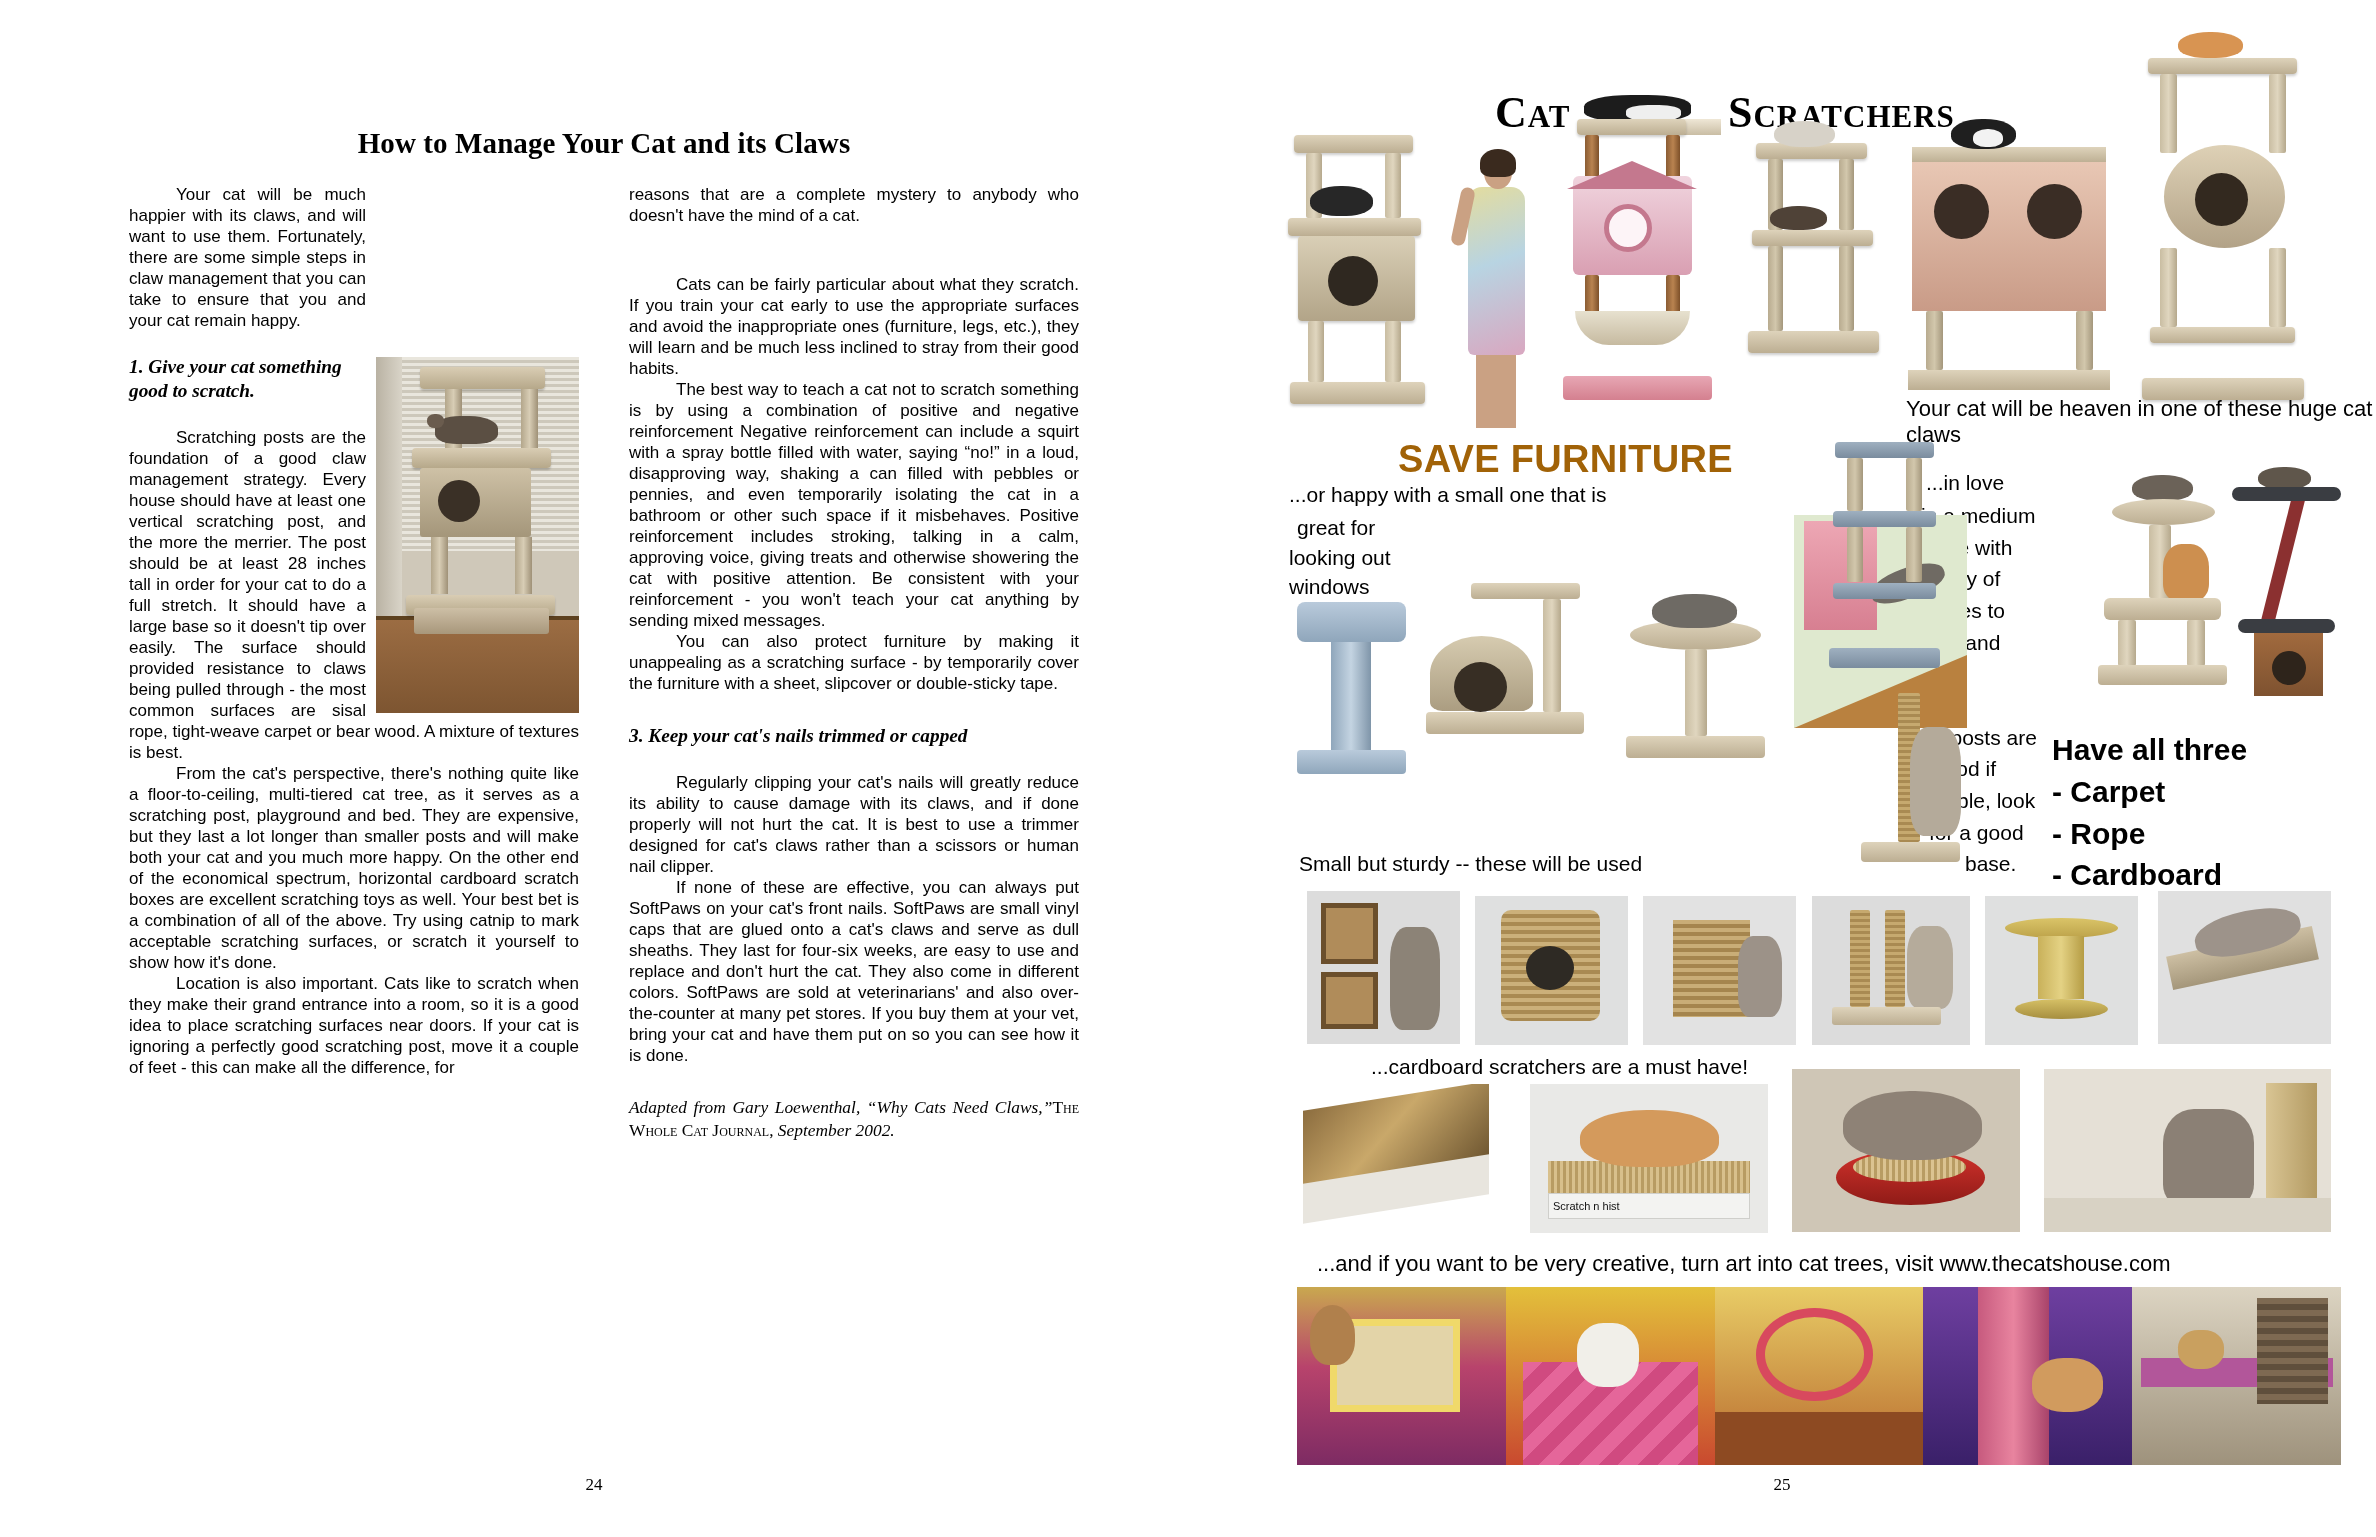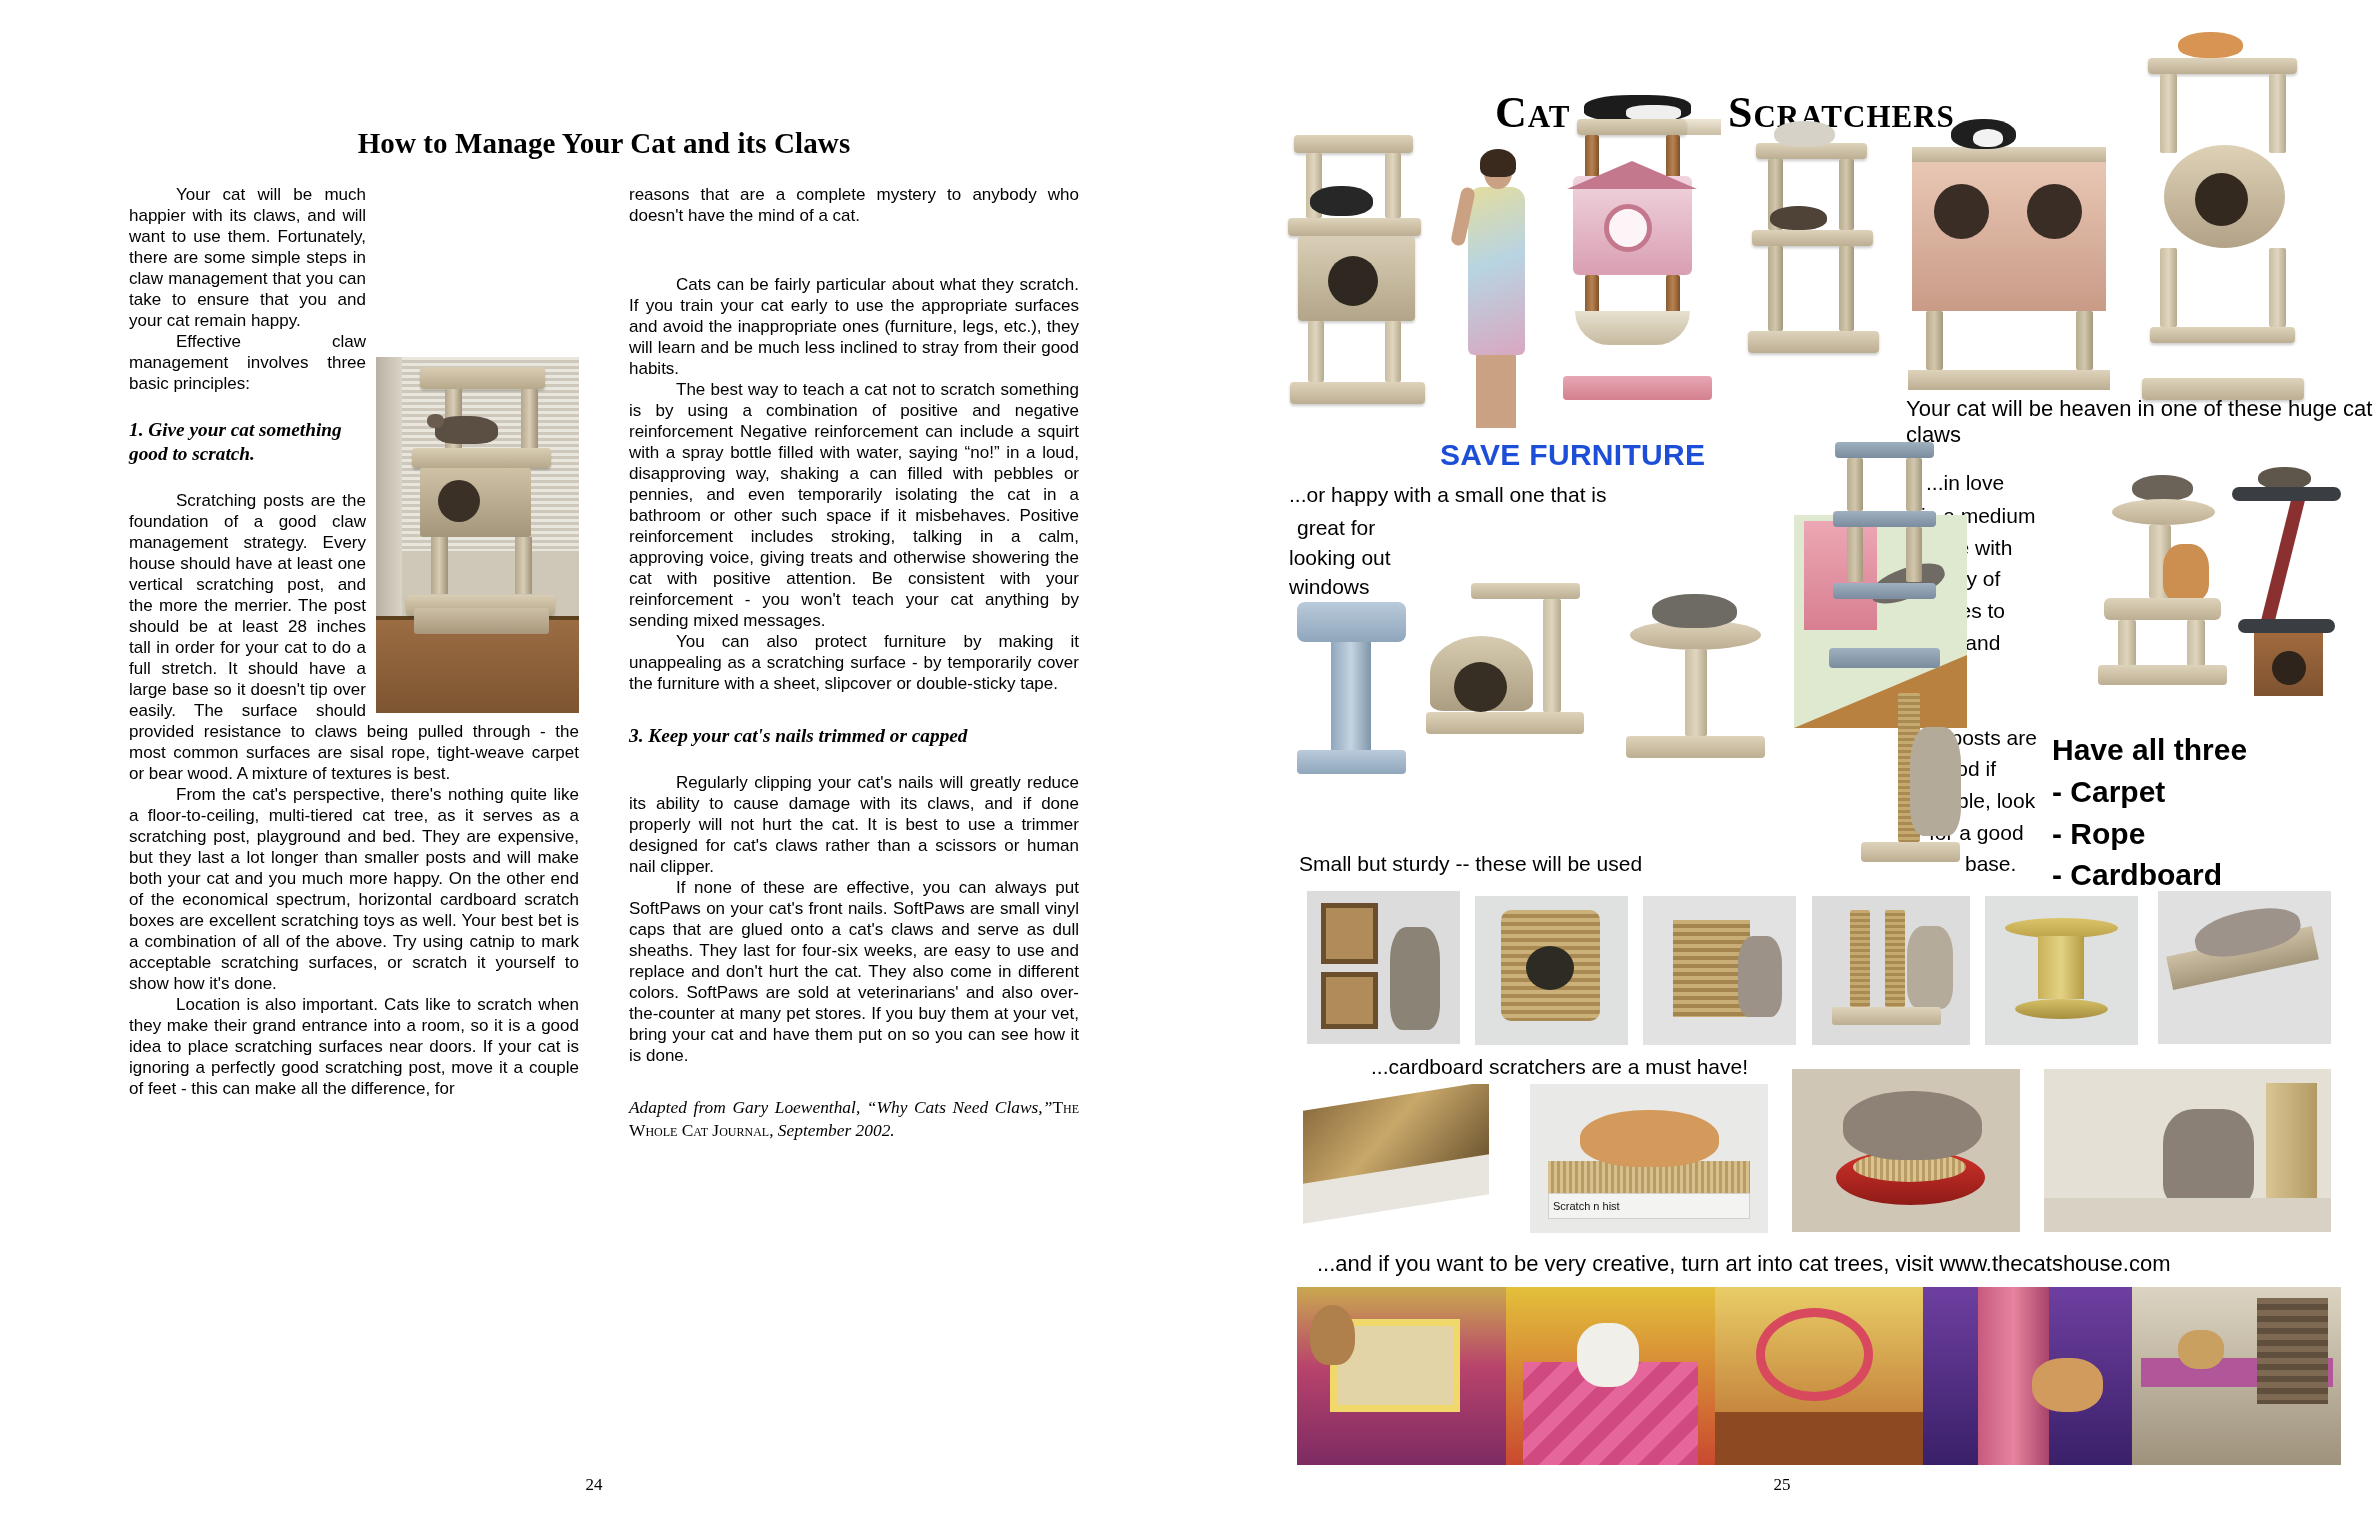--- a/index.html
+++ b/index.html
@@ -182,25 +182,25 @@
     font-size: 44px;
     letter-spacing: 1px;
     color: #000;
     white-space: nowrap;
   }
   .hdr-cat { left: 1495px; top: 87px; }
   .hdr-scr { left: 1728px; top: 87px; }
 
   .save-furn {
     position: absolute;
-    left: 1440px; top: 438px;
-    font-size: 30px;
+    left: 1398px; top: 438px;
+    font-size: 38px;
     font-weight: bold;
     letter-spacing: 0.3px;
-    color: #1d4ed8;
+    color: #a16207;
     white-space: nowrap;
   }
 
   .cap {
     position: absolute;
     color: #000;
     font-size: 21px;
     line-height: 25px;
   }
   .cap.big { font-size: 22px; line-height: 26px; }
@@ -279,21 +279,20 @@
           <div class="tree-box" style="left:44px;top:111px;width:111px;height:69px;">
             <div class="hole"></div>
           </div>
           <div class="tree-post" style="left:55px;top:180px;height:57px;"></div>
           <div class="tree-post" style="left:139px;top:180px;height:57px;"></div>
           <div class="tree-plat" style="left:30px;top:238px;width:149px;height:20px;"></div>
           <div class="tree-base" style="bottom:79px;"></div>
         </div>
 
         <p>Your cat will be much happier with its claws, and will want to use them.  Fortunately, there are some simple steps in claw management that you can take to ensure that you and your cat remain happy.</p>
-        <p>Effective claw management involves three basic principles:</p>
         <div class="gap-md"></div>
         <h3>1.  Give your cat something good to scratch.</h3>
         <div class="gap-md"></div>
         <p>Scratching posts are the foundation of a good claw management strategy.  Every house should have at least one vertical scratching post, and the more the merrier.  The post should be at least 28 inches tall in order for your cat to do a full stretch.  It should have a large base so it doesn't tip over easily.  The surface should provided resistance to claws being pulled through - the most common surfaces are sisal rope, tight-weave carpet or bear wood.  A mixture of textures is best.</p>
         <p>From the cat's perspective, there's nothing quite like a floor-to-ceiling, multi-tiered cat tree, as it serves as a scratching post, playground and bed. They are expensive, but they last a lot longer than smaller posts and will make both your cat and you much more happy.  On the other end of the economical spectrum, horizontal cardboard scratch boxes are excellent scratching toys as well.  Your best bet is a combination of all of the above.  Try using catnip to mark acceptable scratching surfaces, or scratch it yourself to show how it's done.</p>
         <p>Location is also important.  Cats like to scratch when they make their grand entrance into a room, so it is a good idea to place scratching surfaces near doors.   If your cat is ignoring a perfectly good scratching post, move it a couple of feet - this can make all the difference, for</p>
       </div>
 
       <div class="col c2">
         <p class="noindent">reasons that are a complete mystery to anybody who doesn't have the mind of a cat.</p>

